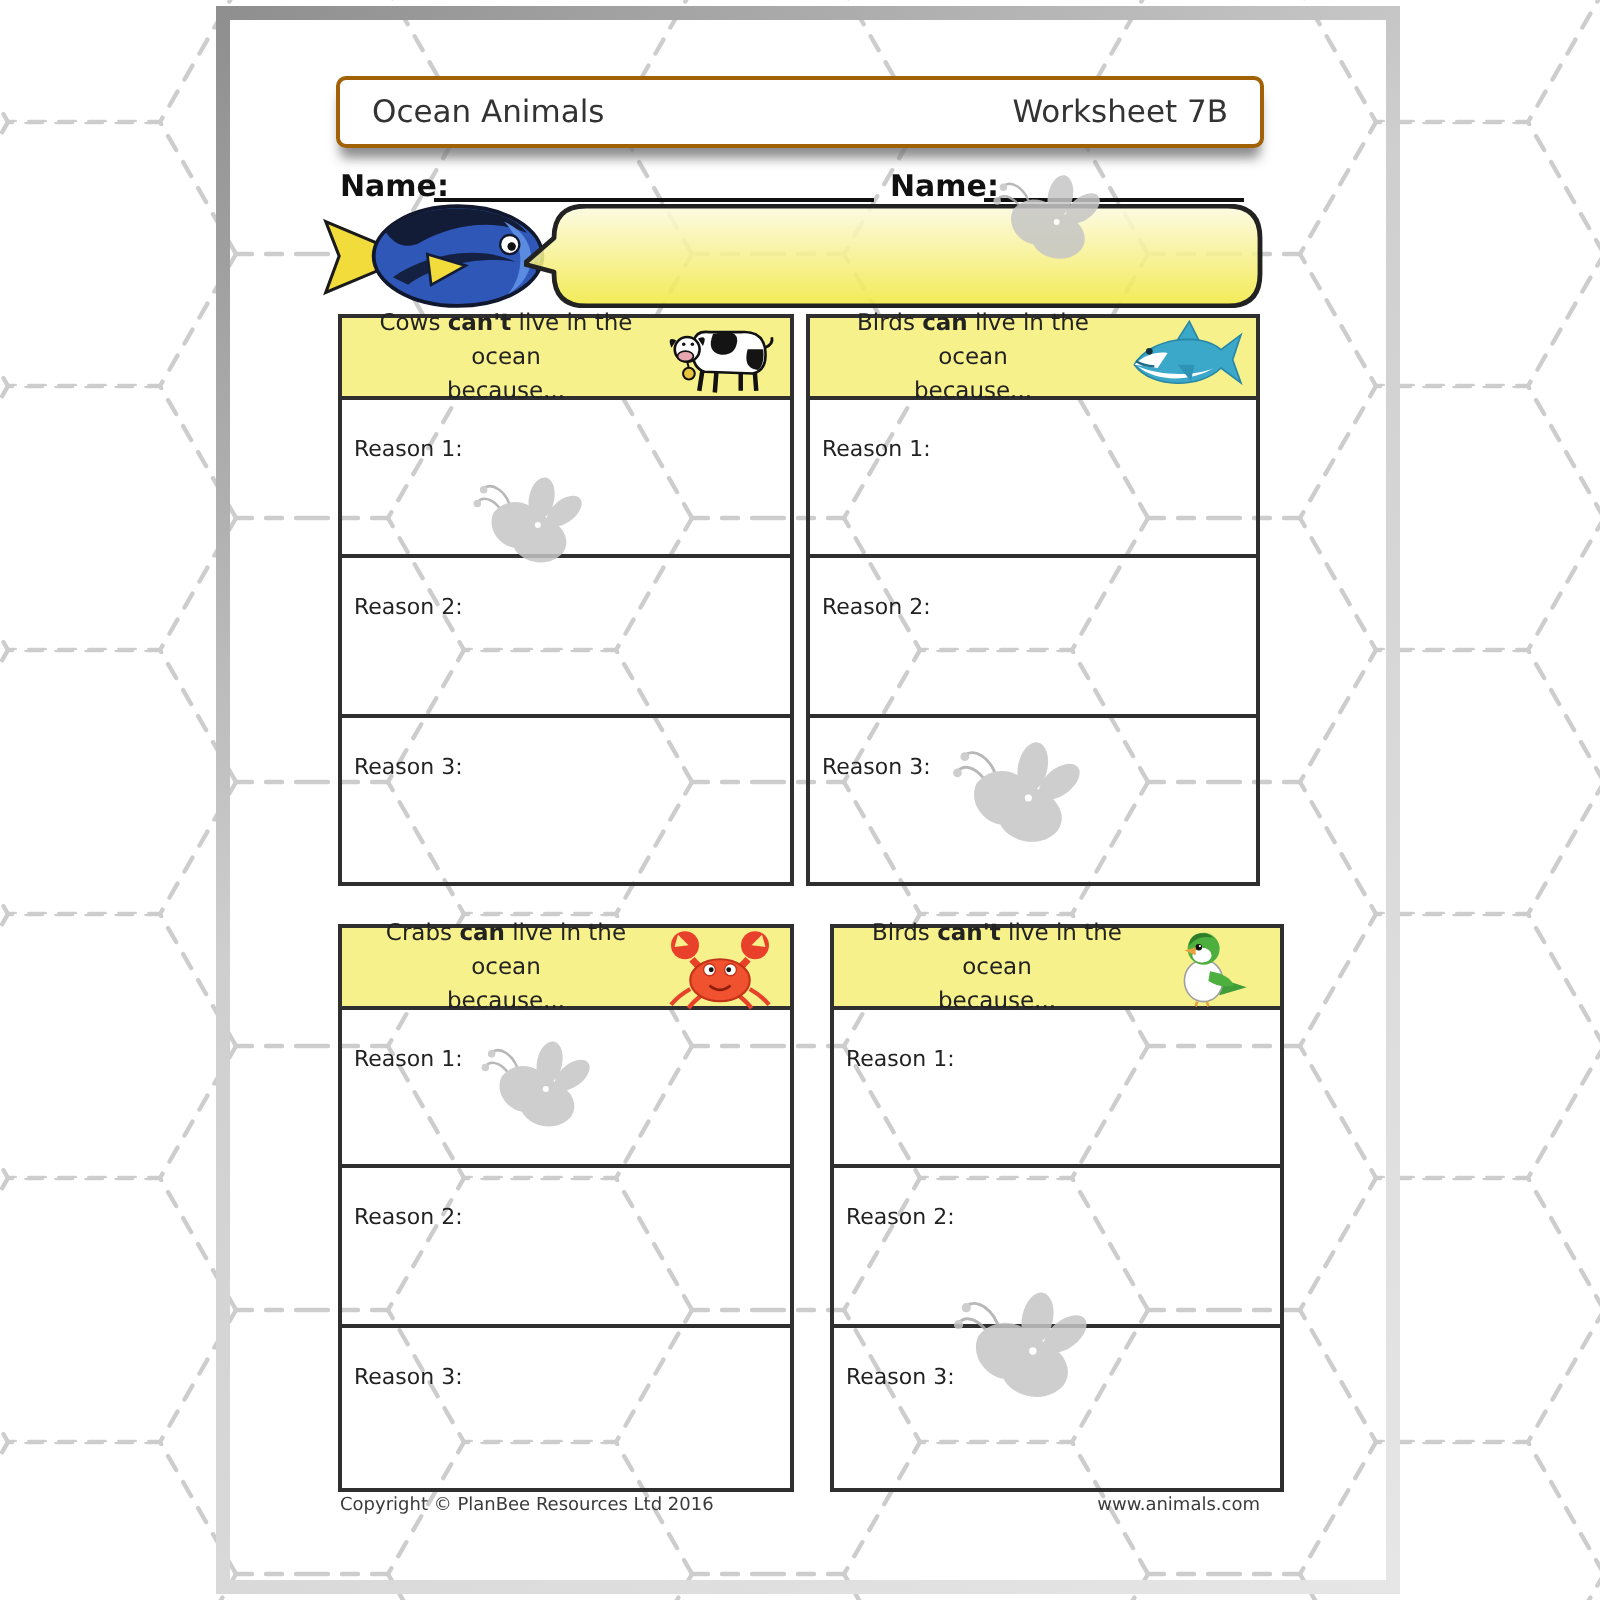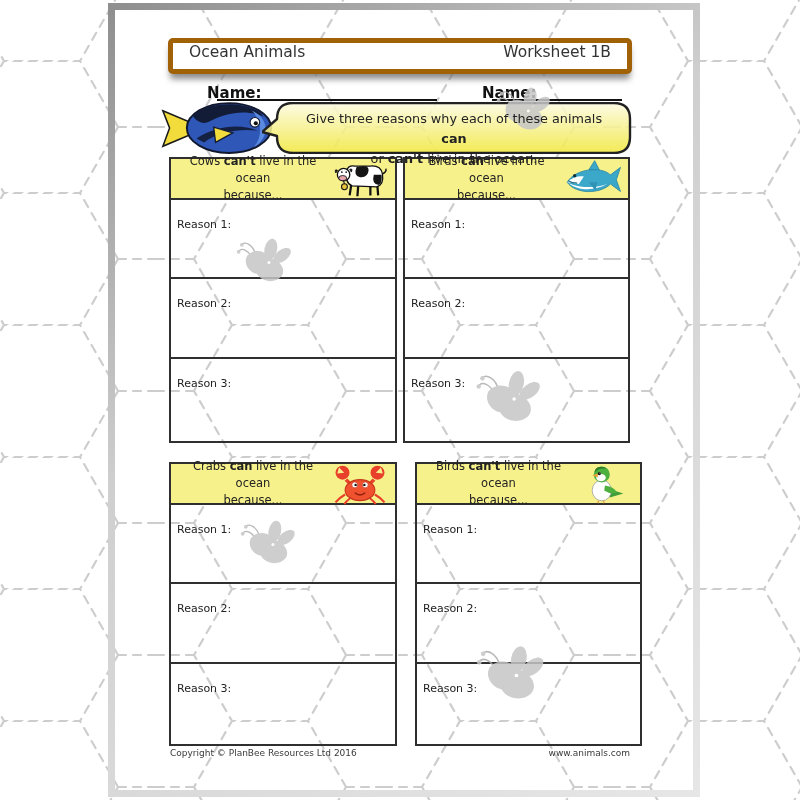--- a/index.html
+++ b/index.html
@@ -14,26 +14,26 @@
     position:absolute;left:108px;top:3px;width:592px;height:794px;z-index:1;
     border:7px solid transparent;
     border-image:linear-gradient(145deg,#8f8f8f,#cfcfcf 40%,#e6e6e6) 1;
     box-sizing:border-box;
   }
   .content{position:absolute;left:115px;top:10px;width:578px;height:780px;z-index:2;}
   .abs{position:absolute;}
 
   .title-box{
     left:53px;top:28px;width:464px;height:36px;
-    background:#ffffff;border:5px solid #a16207;border-radius:5px;
+    background:#ffffff;border:2px solid #a16207;border-radius:5px;
     box-shadow:0 7px 6px -2px rgba(110,110,110,0.8);
-    display:flex;justify-content:space-between;
-    padding:0 16px;box-sizing:border-box;font-size:15.5px;color:#333;
-  }
-  .field-label{font-weight:bold;font-size:15px;color:#111;margin-left:37px;}
+    display:flex;align-items:center;justify-content:space-between;
+    padding:12px 16px;box-sizing:border-box;font-size:15.5px;color:#333;
+  }
+  .field-label{font-weight:bold;font-size:15px;color:#111;}
   .write-line{border-bottom:2px solid #111;height:1px;}
 
   .bubble-text{
     left:178px;top:99px;width:322px;text-align:center;
     font-size:12.8px;line-height:1.55;color:#222;z-index:5;
   }
   .animal-box{
     background:transparent;border:2px solid #2f2f2f;box-sizing:border-box;
     display:flex;flex-direction:column;
   }
@@ -76,21 +76,21 @@
   </defs>
   <rect width="800" height="800" fill="url(#hexpat)"></rect>
 </svg>
 
 <div class="frame"></div>
 
 <div class="content">
 
   <div class="abs title-box">
     <span>Ocean Animals</span>
-    <span>Worksheet 1B</span>
+    <span>Worksheet 7B</span>
   </div>
 
   <span class="abs field-label" style="left:55px;top:74px;">Name:</span>
   <span class="abs write-line" style="left:102px;top:88px;width:220px;"></span>
   <span class="abs field-label" style="left:330px;top:74px;">Name:</span>
   <span class="abs write-line" style="left:377px;top:88px;width:130px;"></span>
 
   <svg class="abs bee" style="left:378px;top:74px;" width="62" height="54">
       <use href="#bee"></use>
     </svg>
@@ -109,24 +109,20 @@
 
   <svg class="abs" style="left:147px;top:92px;" width="370" height="52" viewBox="0 0 370 52">
     <defs>
       <linearGradient id="bub" x1="0" y1="0" x2="0" y2="1">
         <stop offset="0" stop-color="#FCFAE0"></stop>
           <stop offset="1" stop-color="#F1E83E"></stop>
       </linearGradient>
     </defs>
     <path d="M31,1 L352,1 Q368,1 368,17 L368,35 Q368,51 352,51 L31,51 Q15,51 15,35 L15,34 L0,30 L15,17 Q15,1 31,1 Z" fill="url(#bub)" fill-opacity="0.88" stroke="#222" stroke-width="2.4" stroke-linejoin="round"></path>
   </svg>
-  <div class="abs bubble-text">
-    <div><span>Give three reasons why each of these animals </span><b>can</b></div>
-    <div><span>or </span><b>can't</b><span> live in the ocean.</span></div>
-  </div>
 
   <div class="abs animal-box" style="left:54px;top:147px;width:228px;height:286px;">
     <div class="box-header">
       <div class="htext">
         <span>Cows </span><b>can't</b><span> live in the ocean</span><br>
         <span>because...</span>
       </div>
       <div class="himg">
         <svg width="60" height="38" viewBox="0 0 64 44">
           <path d="M22,28 L20,41 M30,29 L29,42 M44,29 L44,41 M52,28 L53,41" stroke="#111" stroke-width="2.6"></path>

